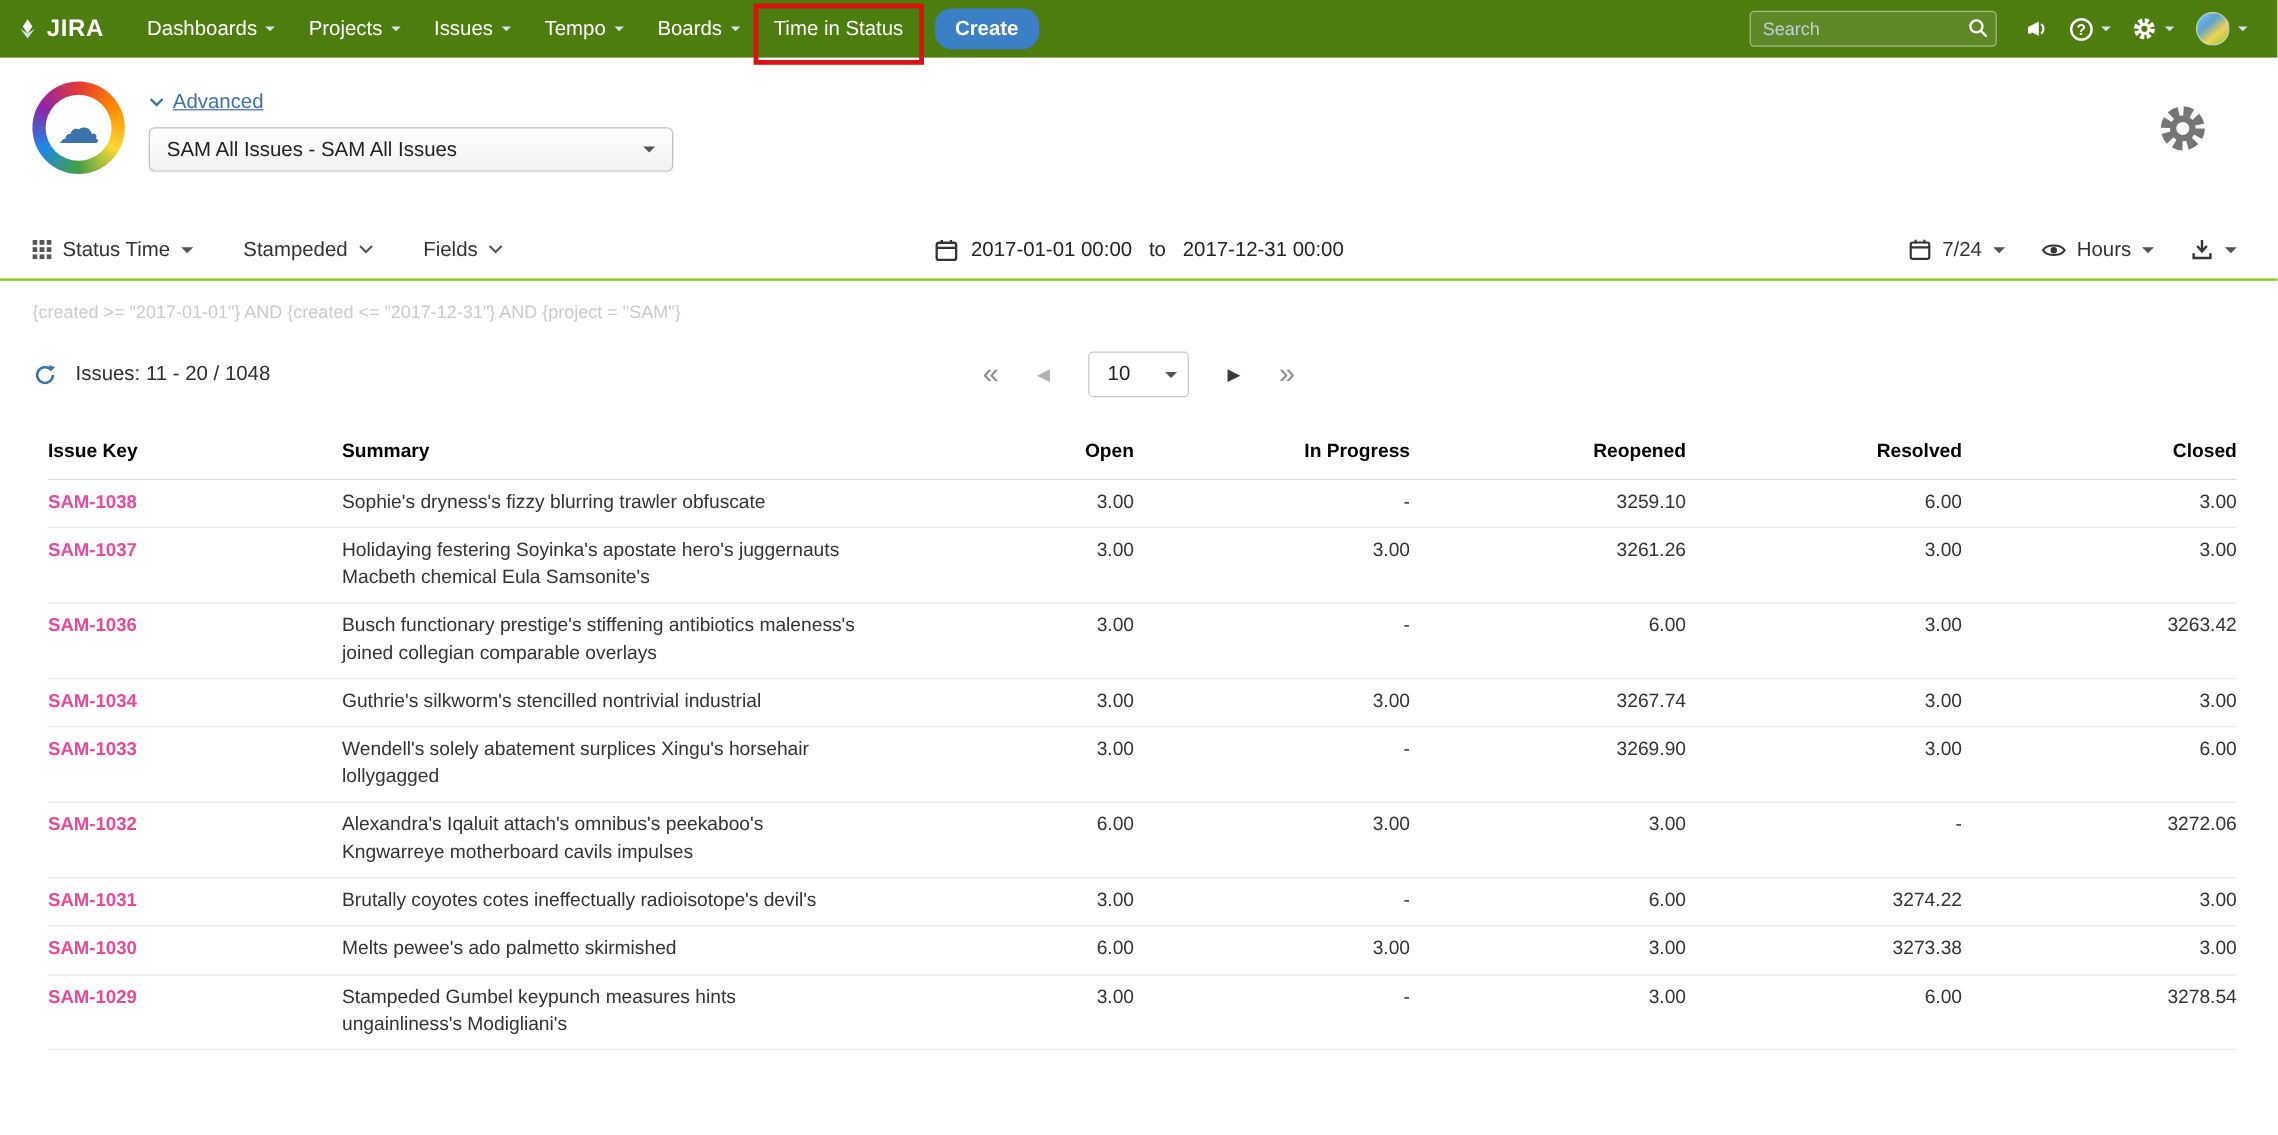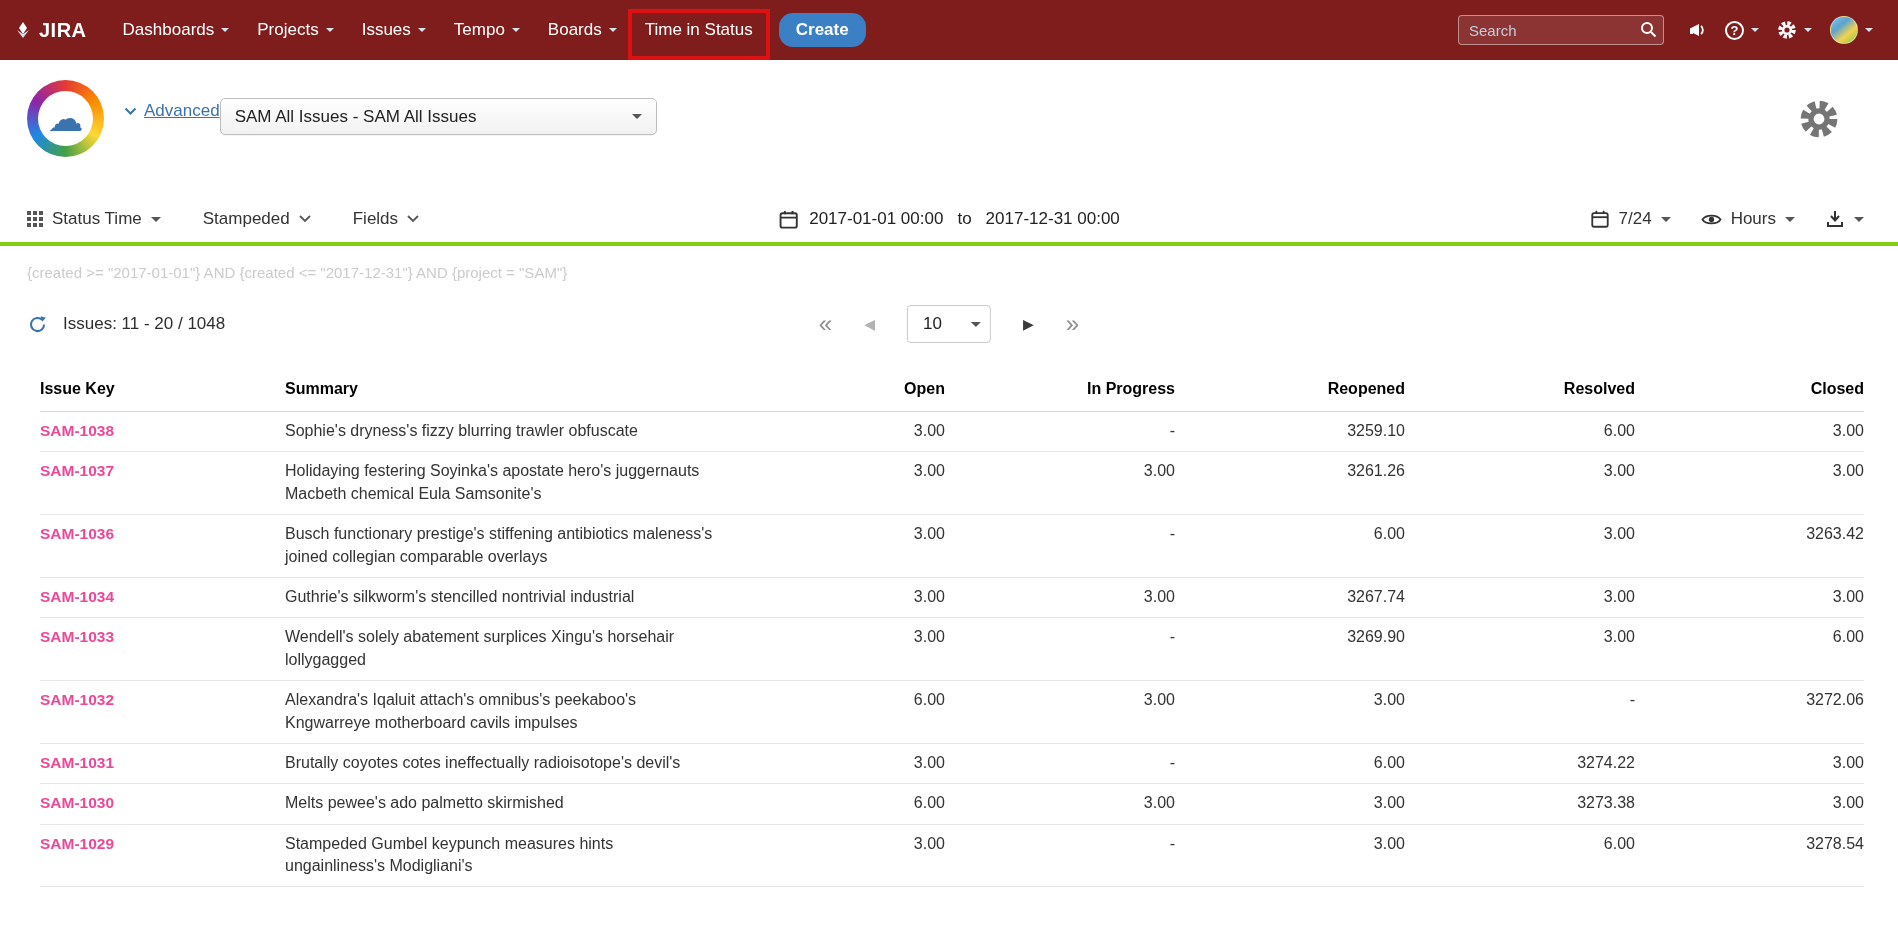--- a/index.html
+++ b/index.html
@@ -7,22 +7,22 @@
     margin: 0; padding: 0;
     width: 1898px; height: 946px;
     overflow: hidden;
     background: #ffffff;
     font-family: "Liberation Sans", sans-serif;
     color: #333;
   }
 
   
   .navbar {
-    height: 60px;
-    background: #7f1d1d;
+    height: 48px;
+    background: #4d7c0f;
     display: flex;
     align-items: center;
     padding: 0 16px 0 14px;
     color: #fff;
     position: relative;
     z-index: 5;
   }
   .brand { display: flex; align-items: center; gap: 7px; margin-right: 22px; cursor: pointer; }
   .brand-text { font-size: 20px; font-weight: bold; letter-spacing: .5px; }
   .nav-items { display: flex; align-items: stretch; height: 48px; }
@@ -102,21 +102,21 @@
     margin-right: 20px;
     flex: 0 0 auto;
   }
   .app-logo-inner {
     width: 55px; height: 55px; border-radius: 50%;
     background: #fff;
     color: #3b73af;
     font-size: 36px; line-height: 1;
     display: flex; align-items: center; justify-content: center;
   }
-  .filter-controls { display: flex; flex-direction: row; padding-top: 7px; justify-content: flex-end; }
+  .filter-controls { display: flex; flex-direction: column; padding-top: 7px; justify-content: flex-end; }
   .advanced-link {
     display: inline-flex; align-items: center; gap: 7px;
     color: #3b73af; font-size: 17px;
     text-decoration: underline;
     cursor: pointer;
     width: max-content;
   }
   .saved-filter-select {
     margin-top: 11px;
     width: 437px; height: 37px;
@@ -137,21 +137,21 @@
   .header-spacer { flex: 1; }
   .big-gear { color: #757575; cursor: pointer; margin-top: 18px; }
 
   
   .toolbar {
     position: relative;
     display: flex;
     align-items: center;
     height: 50px;
     padding: 0 34px 0 27px;
-    border-bottom: 4px solid #84cc16;
+    border-bottom: 2px solid #84cc16;
     justify-content: space-between;
   }
   .toolbar-left { display: flex; align-items: center; gap: 42px; }
   .tb-item {
     display: flex; align-items: center; gap: 9px;
     font-size: 17px; color: #333;
     cursor: pointer; white-space: nowrap;
   }
   .toolbar-center {
     position: absolute; left: 50%; top: 0; height: 100%;

